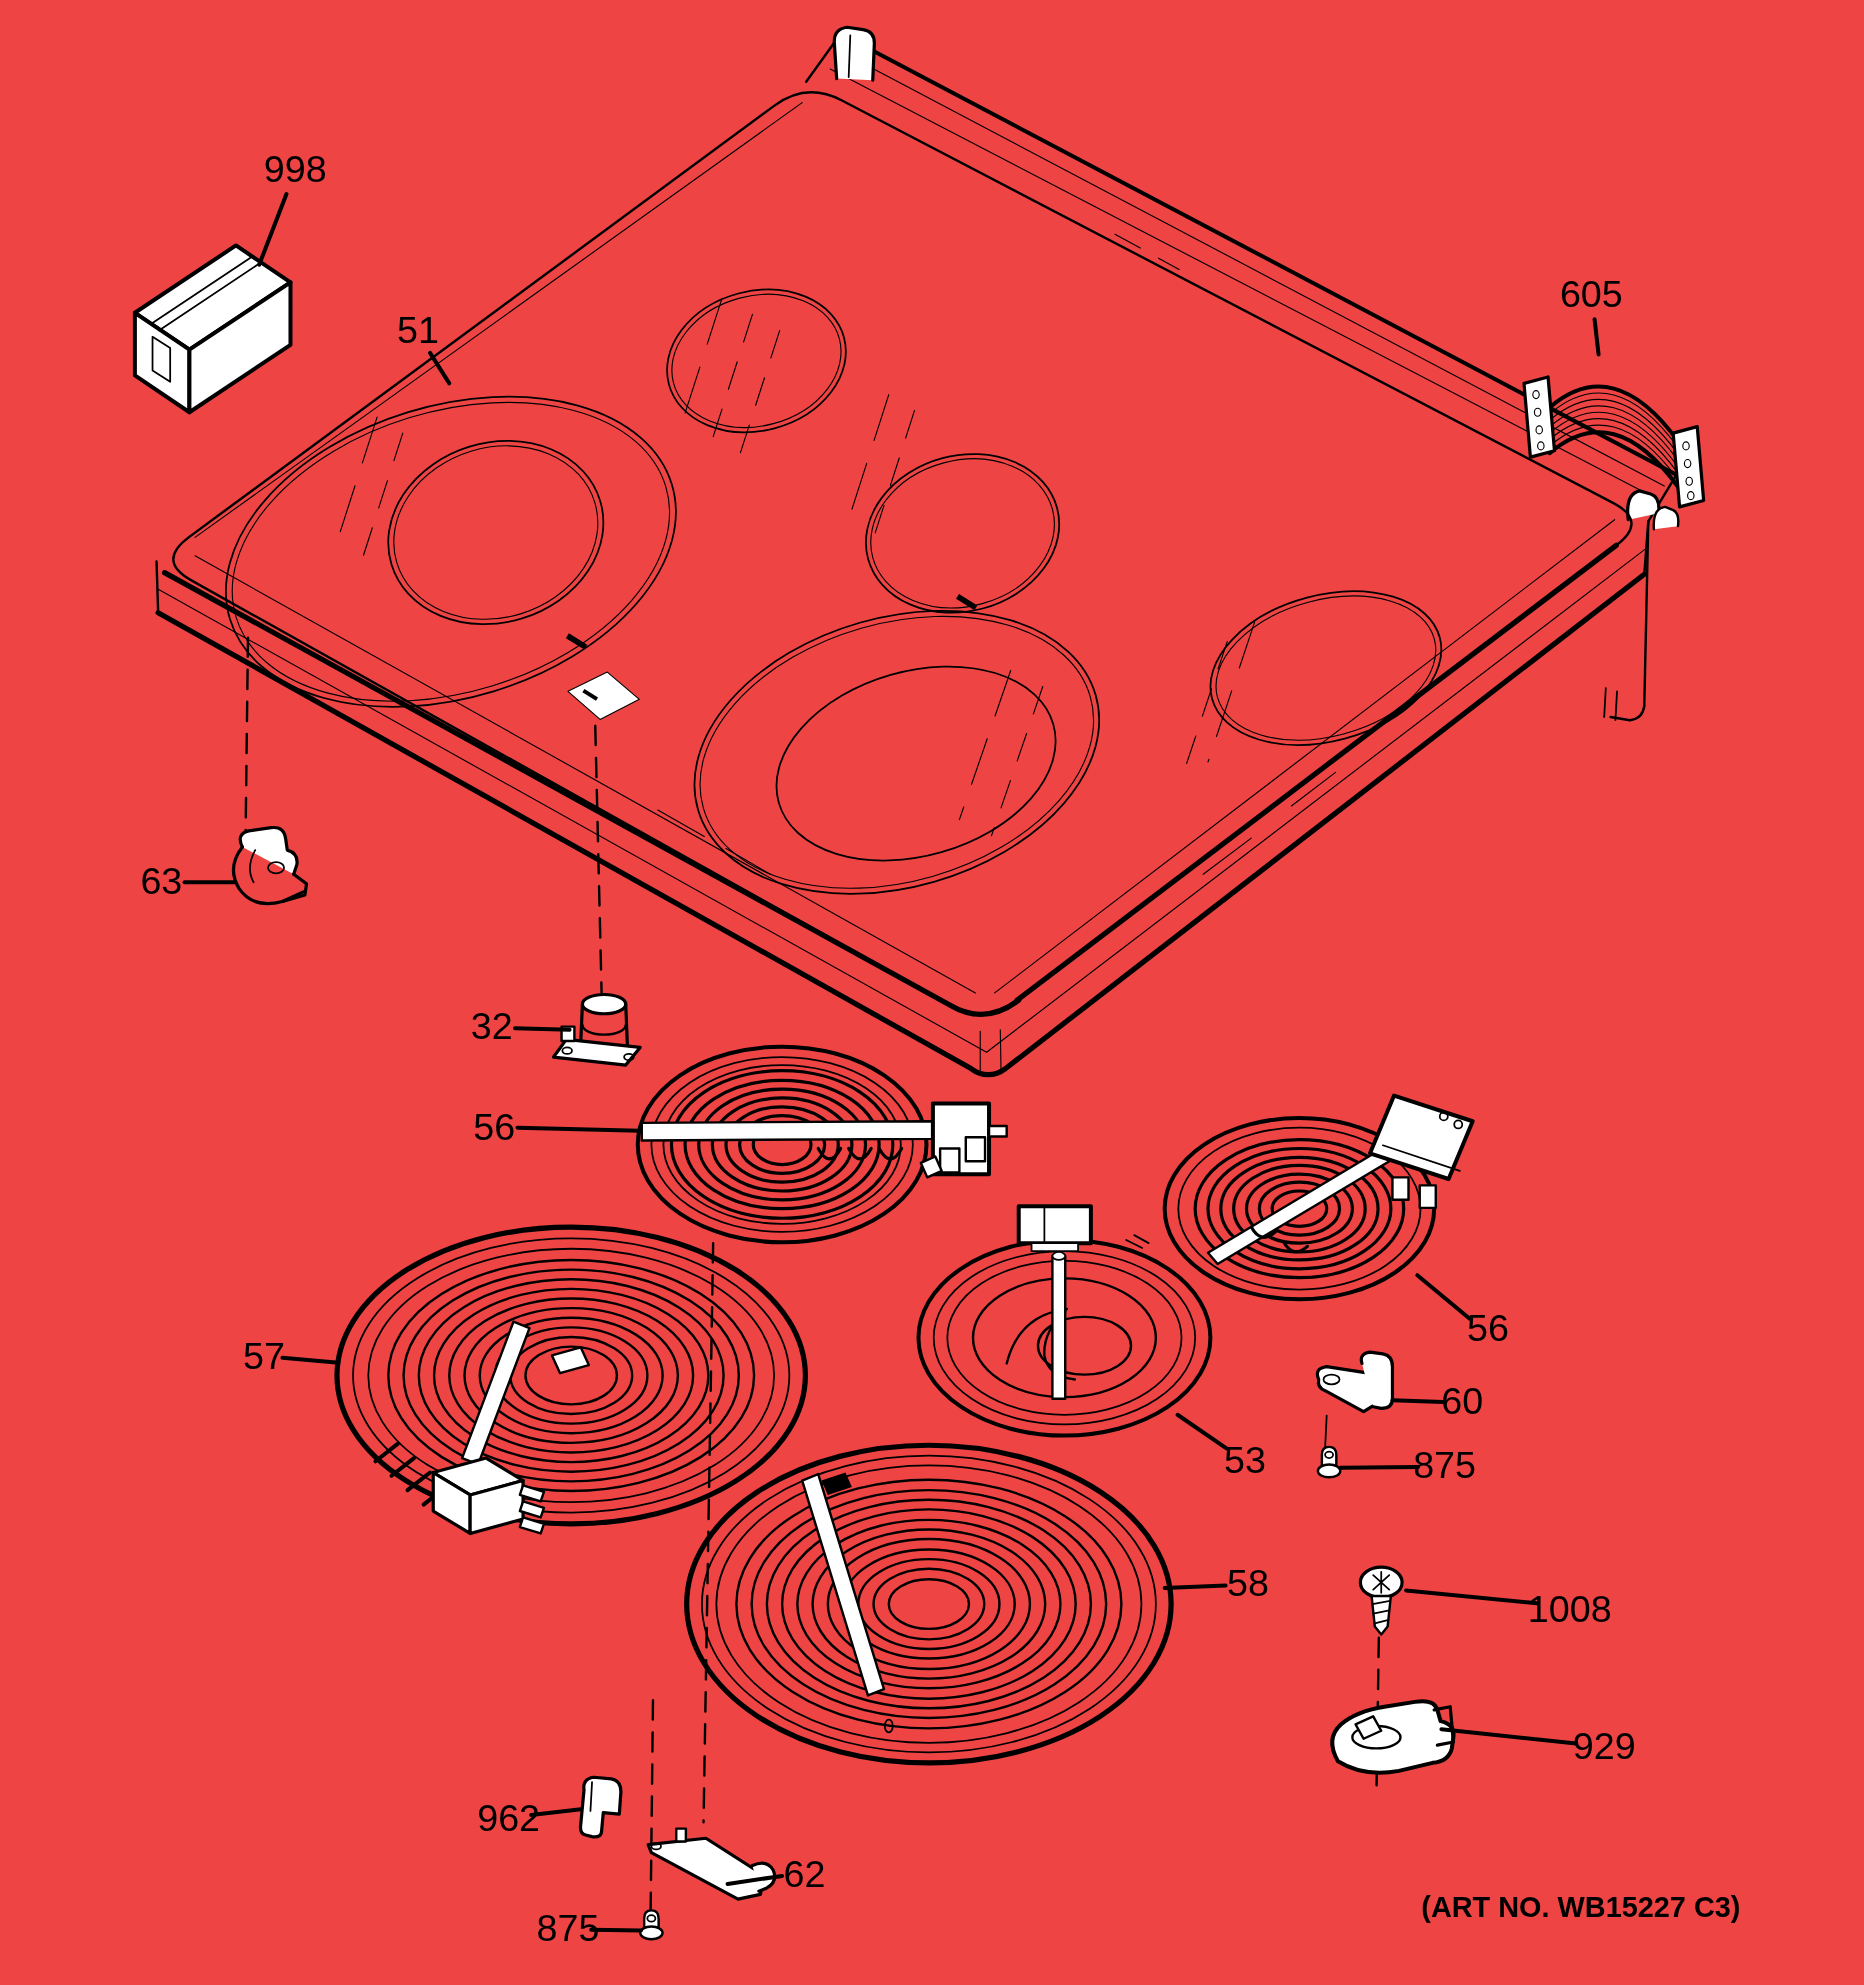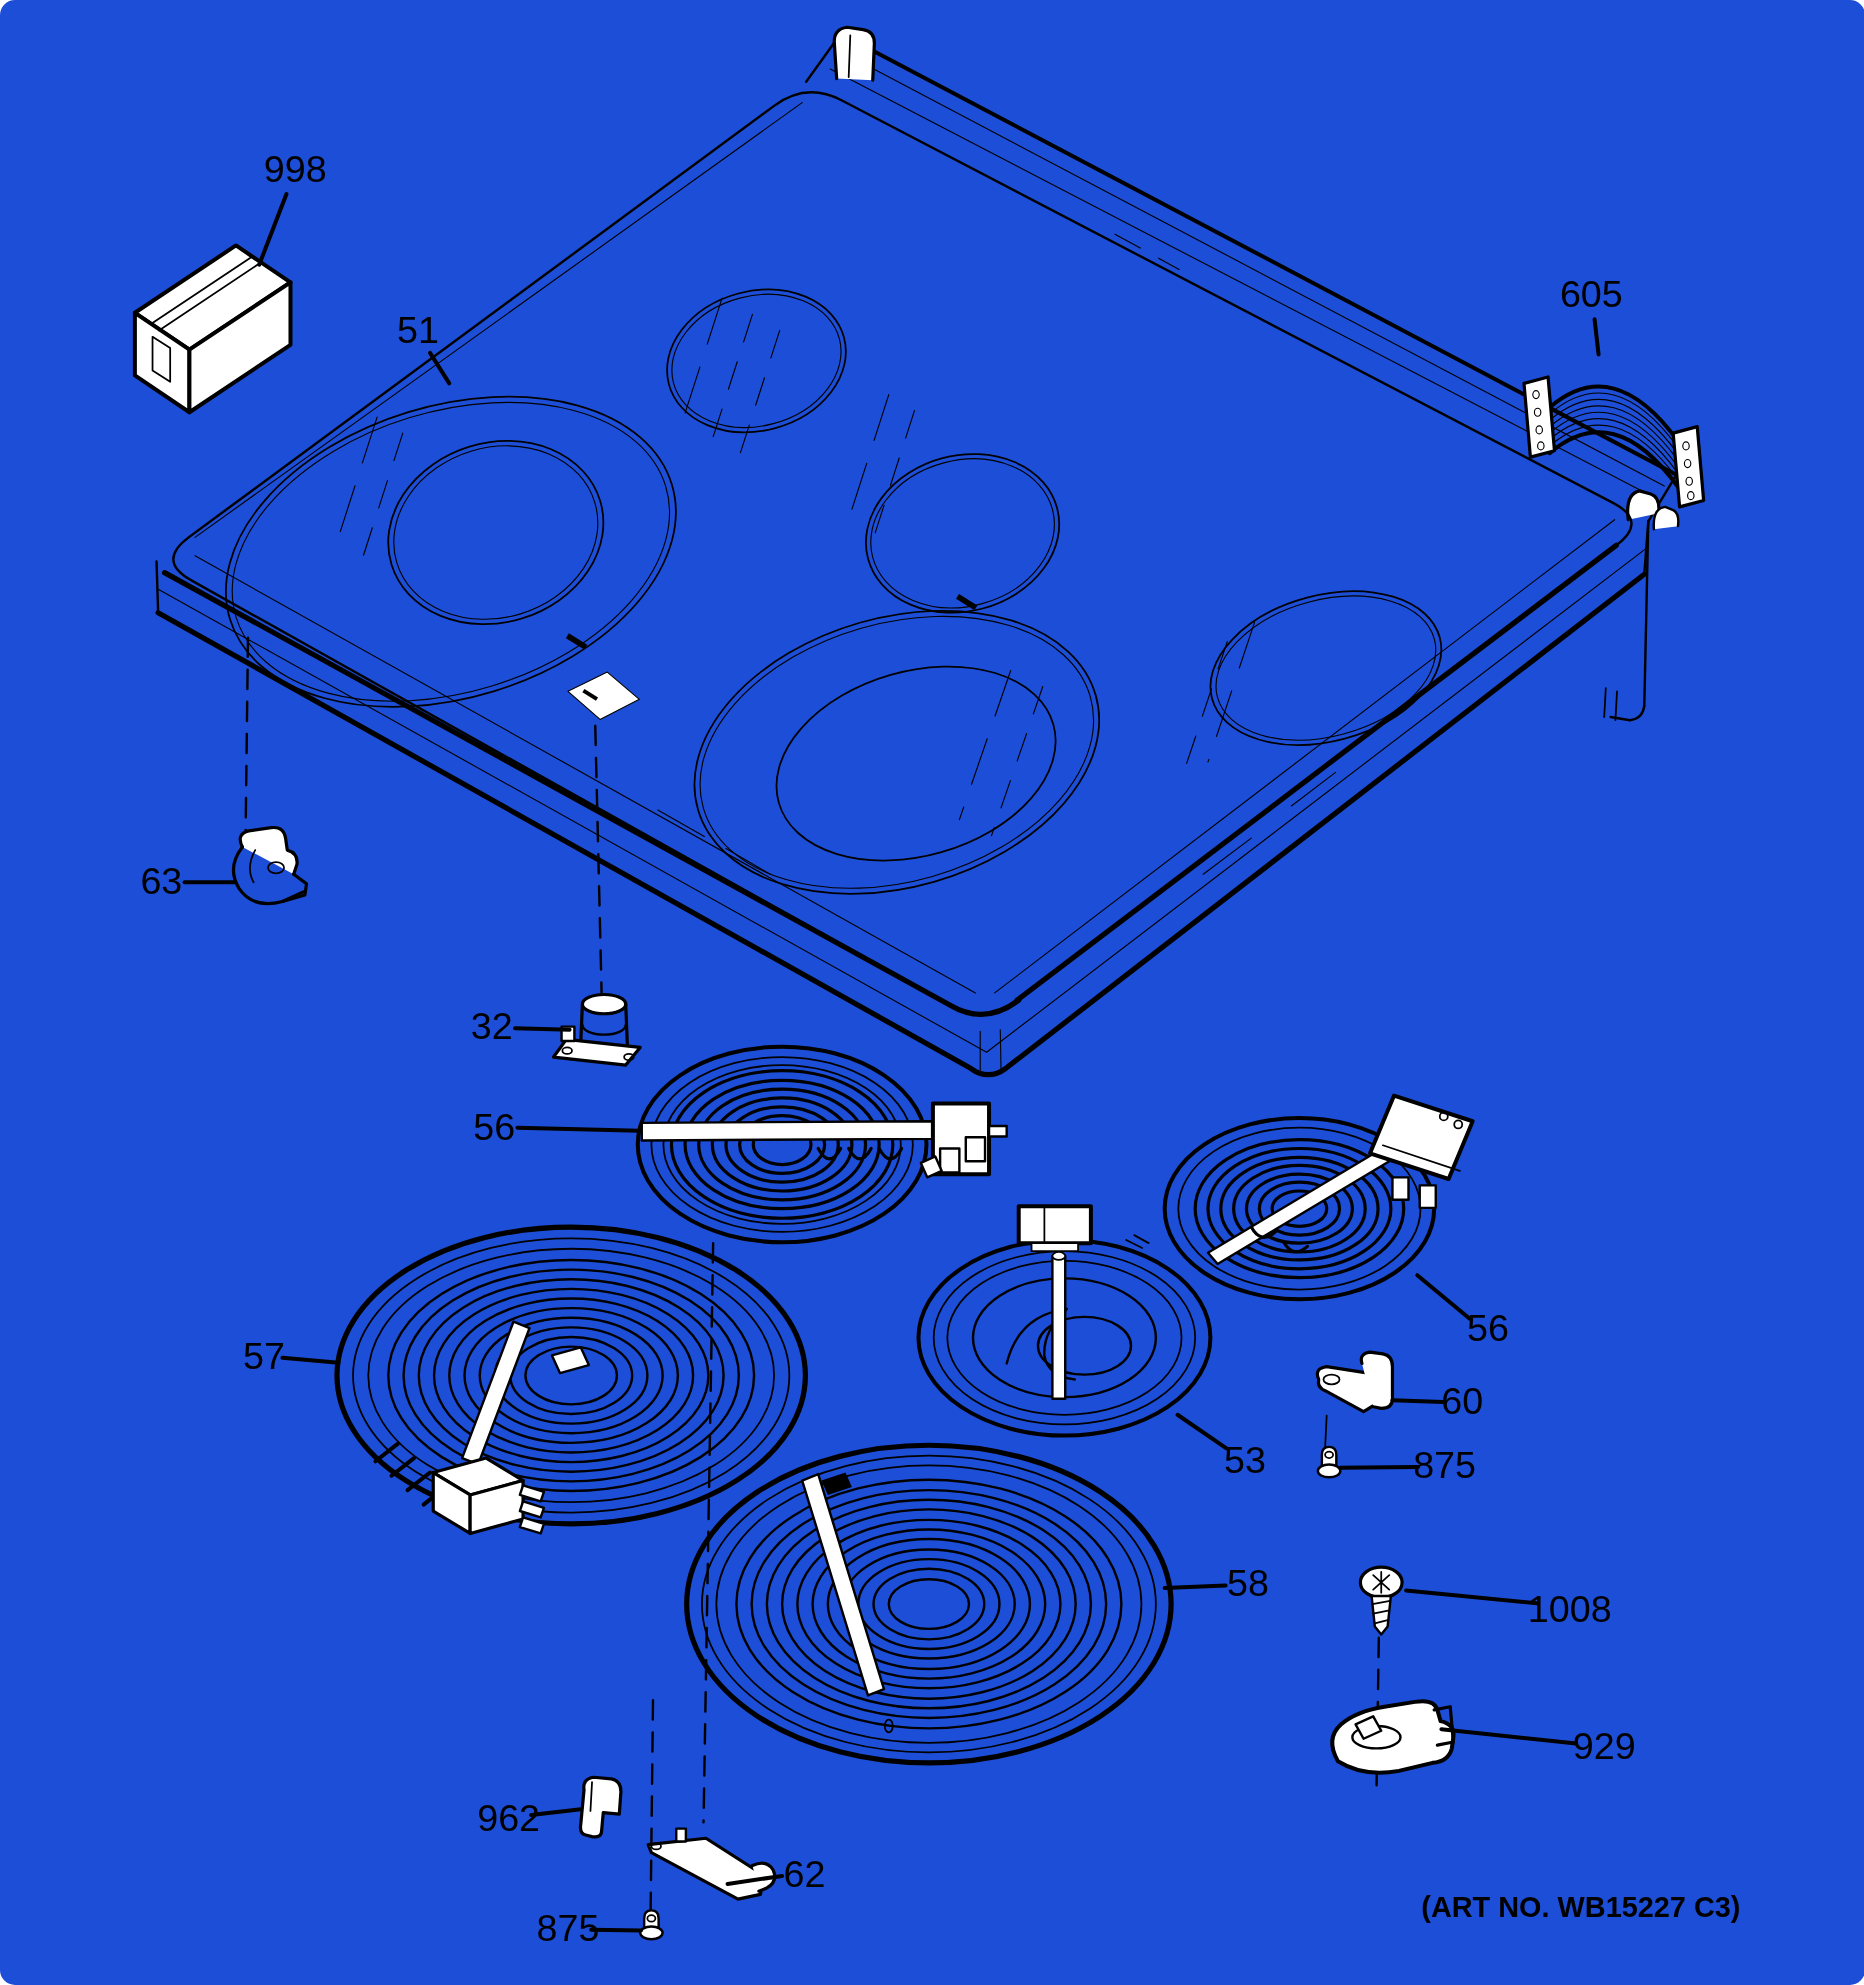--- a/index.html
+++ b/index.html
@@ -1,17 +1,17 @@
 <!DOCTYPE html>
 <html style="font-size:13px"><head>
 <meta charset="utf-8">
 <style>
   html,body{margin:0;padding:0;background:#ffffff;}
-  .stage{position:relative;width:1865px;height:1985px;background:#1d4ed8;overflow:hidden;
-         font-family:"Liberation Sans",sans-serif;border-radius:15px;}
+  .stage{position:relative;width:1865px;height:1985px;background:#ef4444;overflow:hidden;
+         font-family:"Liberation Sans",sans-serif;}
   svg{position:absolute;left:0;top:0;}
   path,ellipse,line,circle,rect,polygon,polyline{stroke:#000;fill:none;stroke-linecap:round;stroke-linejoin:round;}
   .sw1{stroke-width:1.4}.sw2{stroke-width:2.2}.sw3{stroke-width:3}.sw4{stroke-width:4}
   .sw5{stroke-width:5}.sw6{stroke-width:6.5}
   .wf{fill:#ffffff}
   .fd{fill:#000;stroke:none}
   text{stroke:none;fill:#000;}
   .callout{font-family:"Liberation Sans",sans-serif;font-size:47px;}
   .artno{font-family:"Liberation Sans",sans-serif;font-size:36px;font-weight:bold;}
   .dashA{stroke-dasharray:24 16}

